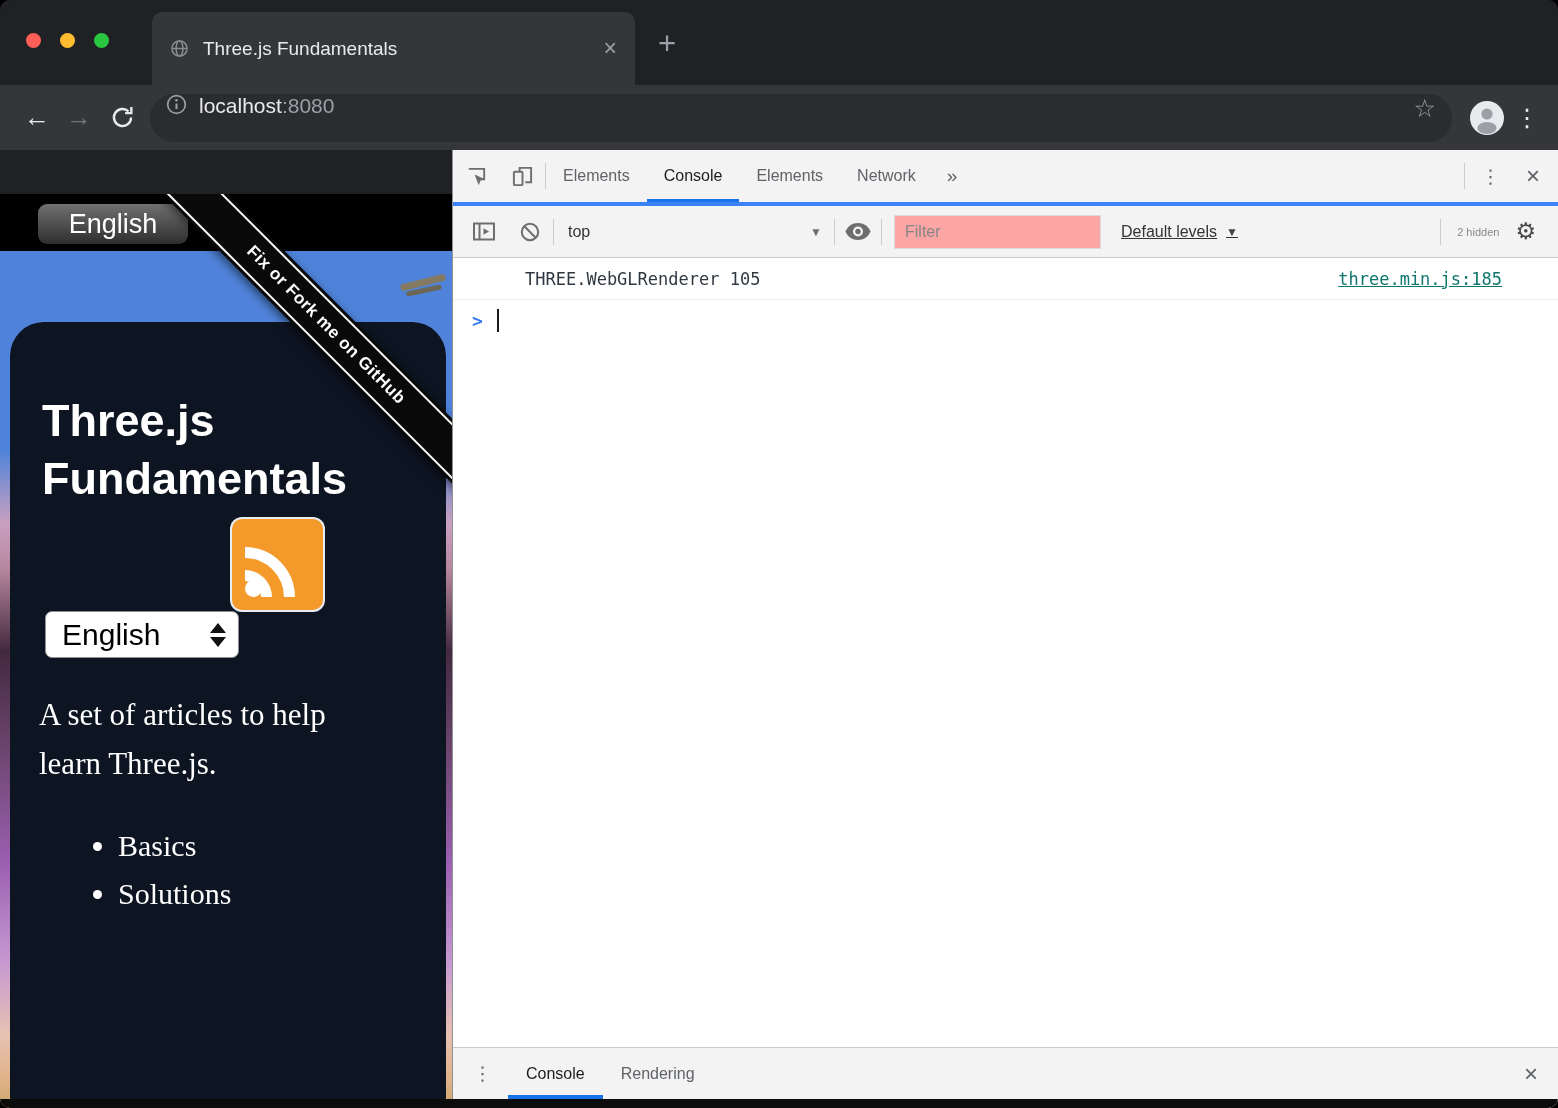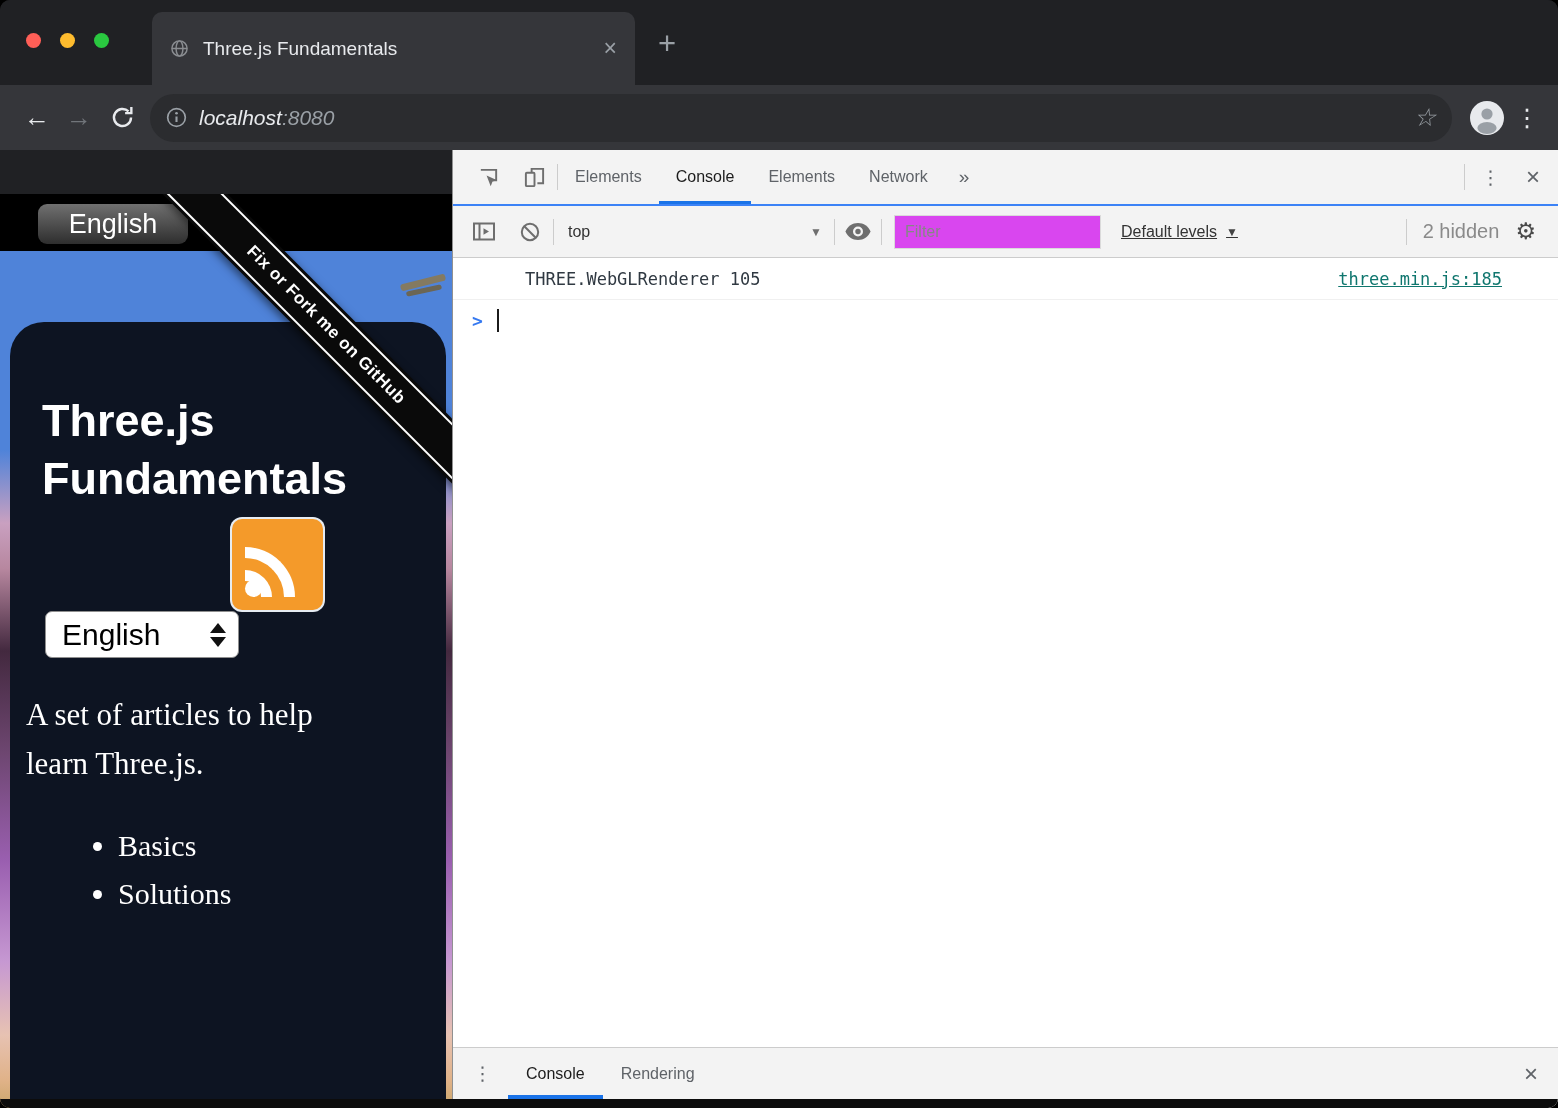--- a/index.html
+++ b/index.html
@@ -15,21 +15,21 @@
   .tl-red { background:#ff5f57; } .tl-yellow { background:#febc2e; } .tl-green { background:#2ac840; }
   .tab { position:absolute; left:152px; top:12px; width:483px; height:73px; background:#35363a; border-radius:10px 10px 0 0; display:flex; align-items:center; padding:0 18px; }
   .tab-title { color:#e8eaed; font-size:19px; margin-left:14px; flex:1; white-space:nowrap; overflow:hidden; }
   .tab-close { color:#9aa0a6; font-size:23px; line-height:1; cursor:default; }
   .newtab { position:absolute; left:658px; top:26px; color:#9aa0a6; font-size:31px; font-weight:300; }
 
   .toolbar { height:65px; background:#35363a; display:flex; align-items:center; padding:0 16px; }
   .nav-btn { width:42px; text-align:center; font-size:26px; color:#e8eaed; }
   .nav-btn.disabled { color:#71757a; }
   .reload-btn { width:44px; display:flex; justify-content:center; }
-  .omnibox { flex:1; height:48px; background:#2b2c2f; border-radius:24px; display:flex; align-items:center; padding:0 16px 0 16px; margin:0 10px 0 6px;font-style:italic; }
+  .omnibox { flex:1; height:48px; background:#2b2c2f; border-radius:24px; display:flex; padding:0 16px 0 16px; margin:0 10px 0 6px; }
   .url { font-size:21px; margin-left:12px; }
   .url .host { color:#e8eaed; } .url .port { color:#9aa0a6; }
   .star { margin-left:auto; color:#9aa0a6; font-size:25px; }
   .avatar { margin:0 8px; display:flex; }
   .menu-dots { color:#e8eaed; font-size:24px; width:30px; text-align:center; letter-spacing:0; }
 
   
   .content { display:flex; height:958px; }
 
   
@@ -46,48 +46,48 @@
   .heading { position:absolute; left:32px; top:70px; width:345px; color:#fff; font-weight:700; font-size:45px; line-height:58px; font-family:"Liberation Sans",sans-serif; }
   .rss { position:absolute; left:222px; top:197px; width:91px; height:91px; background:#f49a2a; border-radius:10px; overflow:hidden; box-shadow:0 0 0 2px #e6ecf2; }
   .rss i { position:absolute; display:block; }
   .rss .dot { left:13px; bottom:13px; width:17px; height:17px; background:#fff; border-radius:50%; }
   .rss .arc1 { left:13px; bottom:13px; width:27px; height:27px; border:11px solid #fff; border-left:none; border-bottom:none; border-top-right-radius:100%; }
   .rss .arc2 { left:13px; bottom:13px; width:50px; height:50px; border:11px solid #fff; border-left:none; border-bottom:none; border-top-right-radius:100%; }
   .select-box { position:absolute; left:35px; top:289px; width:194px; height:47px; background:#fff; border:1px solid #8f8f8f; border-radius:7px; display:flex; align-items:center; padding:0 12px 0 16px; font-size:30px; color:#000; }
   .spin { margin-left:auto; display:flex; flex-direction:column; gap:4px; }
   .spin .up { width:0; height:0; border-left:8px solid transparent; border-right:8px solid transparent; border-bottom:10px solid #111; }
   .spin .down { width:0; height:0; border-left:8px solid transparent; border-right:8px solid transparent; border-top:10px solid #111; }
-  .tagline { position:absolute; left:16px; top:368px; width:330px; color:#fff; font-family:"Liberation Serif",serif; font-size:31px; line-height:49px; }
+  .tagline { position:absolute; left:29px; top:368px; width:330px; color:#fff; font-family:"Liberation Serif",serif; font-size:31px; line-height:49px; }
   .toc { position:absolute; left:74px; top:500px; list-style:disc; padding-left:34px; color:#fff; font-family:"Liberation Serif",serif; font-size:30px; line-height:48px; }
   .toc-sub { list-style:circle; padding-left:86px; width:290px; color:#fff; }
   .toc a { color:#6ec6f0; text-decoration:underline; }
   .ribbon { position:absolute; left:46px; top:108px; width:560px; height:46px; background:#0a0a0a; transform:rotate(45deg); display:flex; align-items:center; justify-content:center; box-shadow:0 3px 10px rgba(0,0,0,.55); }
   .ribbon::before { content:''; position:absolute; left:0; right:0; top:3px; bottom:3px; border-top:2px solid #fff; border-bottom:2px solid #fff; }
   .ribbon span { color:#fff; font-size:17px; font-weight:700; letter-spacing:.5px; }
 
   
   .devtools { flex:1; display:flex; flex-direction:column; background:#fff; border-left:1px solid #919191; min-width:0; }
   .vsep { width:1px; height:26px; background:#ccc; align-self:center; flex:none; }
-  .dt-tabs { height:56px; background:#f3f3f3; border-bottom:2px solid #3b82f6; display:flex; align-items:stretch; color:#5f6368; font-size:16px; flex:none;padding-left:12px; }
+  .dt-tabs { height:56px; background:#f3f3f3; border-bottom:4px solid #3b82f6; display:flex; align-items:stretch; color:#5f6368; font-size:16px; flex:none; }
   .dt-iconbtn { display:flex; align-items:center; justify-content:center; width:46px; flex:none; }
   .dt-tab { display:flex; align-items:center; padding:0 17px; white-space:nowrap; }
   .dt-tab.active { color:#1c1c1c; box-shadow:inset 0 -3px 0 #1a73e8; }
   .dt-more { display:flex; align-items:center; padding:0 14px; font-size:19px; }
   .dt-tabs .spacer, .dt-toolbar2 .spacer-s { flex:1; }
   .dt-overflow { display:flex; align-items:center; padding:0 16px; font-size:19px; color:#5f6368; }
   .dt-close { display:flex; align-items:center; padding:0 18px 0 10px; font-size:24px; color:#5f6368; }
 
   .dt-toolbar2 { height:52px; background:#f3f3f3; border-bottom:1px solid #ccc; display:flex; align-items:center; padding:0 8px; color:#5f6368; flex:none; }
   .ctx-select { width:280px; display:flex; align-items:center; padding:0 12px 0 14px; font-size:16px; color:#333; flex:none; }
   .ctx-select .dd { margin-left:auto; font-size:12px; color:#6e6e6e; }
-  .filter-input { width:207px; height:34px; border:1px solid #dadada; background:#d946ef; font-size:16px; padding:0 10px; margin:0 12px; color:#333; font-family:"Liberation Sans",sans-serif; }
+  .filter-input { width:207px; height:34px; border:1px solid #dadada; background:#fca5a5; font-size:16px; padding:0 10px; margin:0 12px; color:#333; font-family:"Liberation Sans",sans-serif; }
   .filter-input::placeholder { color:#868686; }
   .levels { display:flex; align-items:center; gap:9px; font-size:16px; color:#333; margin-left:8px; white-space:nowrap;text-decoration:underline; }
   .levels .dd { font-size:12px; color:#444; }
-  .hidden-count { color:#8a8a8a; font-size:20px; margin:0 6px 0 16px; white-space:nowrap;text-align:center; }
+  .hidden-count { color:#8a8a8a; font-size:11px; margin:0 6px 0 16px; white-space:nowrap;text-align:center; }
   .gear { font-size:23px; color:#4a4a4a; margin:0 14px 0 10px; line-height:1; }
   .ml-auto { margin-left:auto; }
 
   .dt-console { flex:1; display:flex; flex-direction:column; background:#fff; font-family:"DejaVu Sans Mono","Liberation Mono",monospace; min-height:0; }
   .msg-row { height:42px; display:flex; align-items:center; padding:0 56px 0 72px; border-bottom:1px solid #f0f0f0; color:#303942; font-size:17px; flex:none; }
   .msg-link { margin-left:auto; color:#0f766e; }
   .prompt-row { height:40px; display:flex; align-items:center; padding-left:19px; flex:none; }
   .prompt-chev { color:#3679f0; font-size:18px; font-weight:700; }
   .caret { width:2px; height:23px; background:#1b1b1b; margin-left:14px; }
   .dt-filler { flex:1; background:#fff; }

